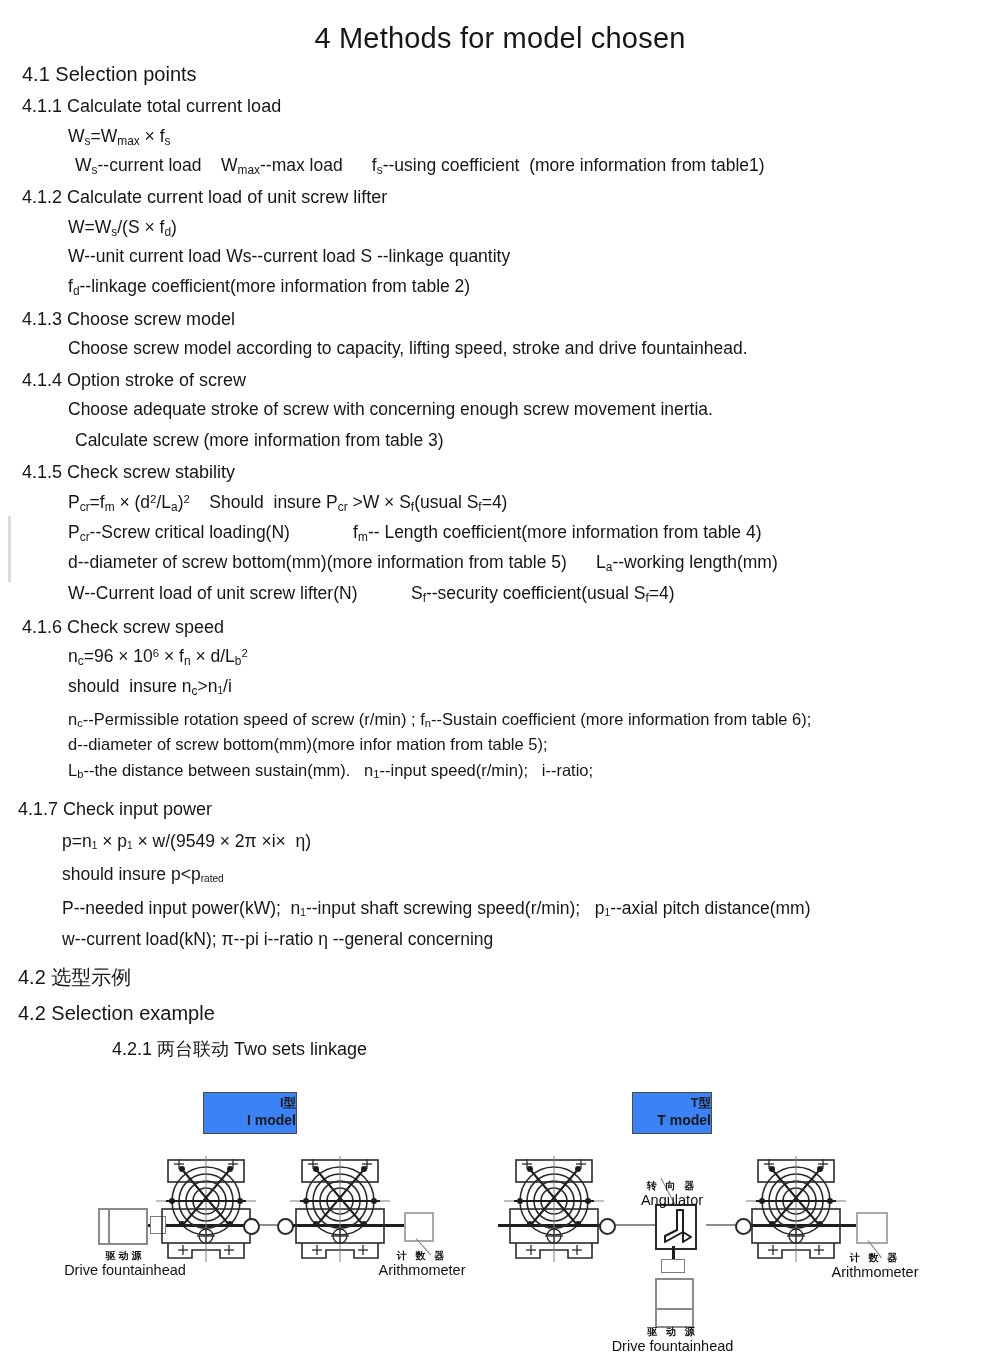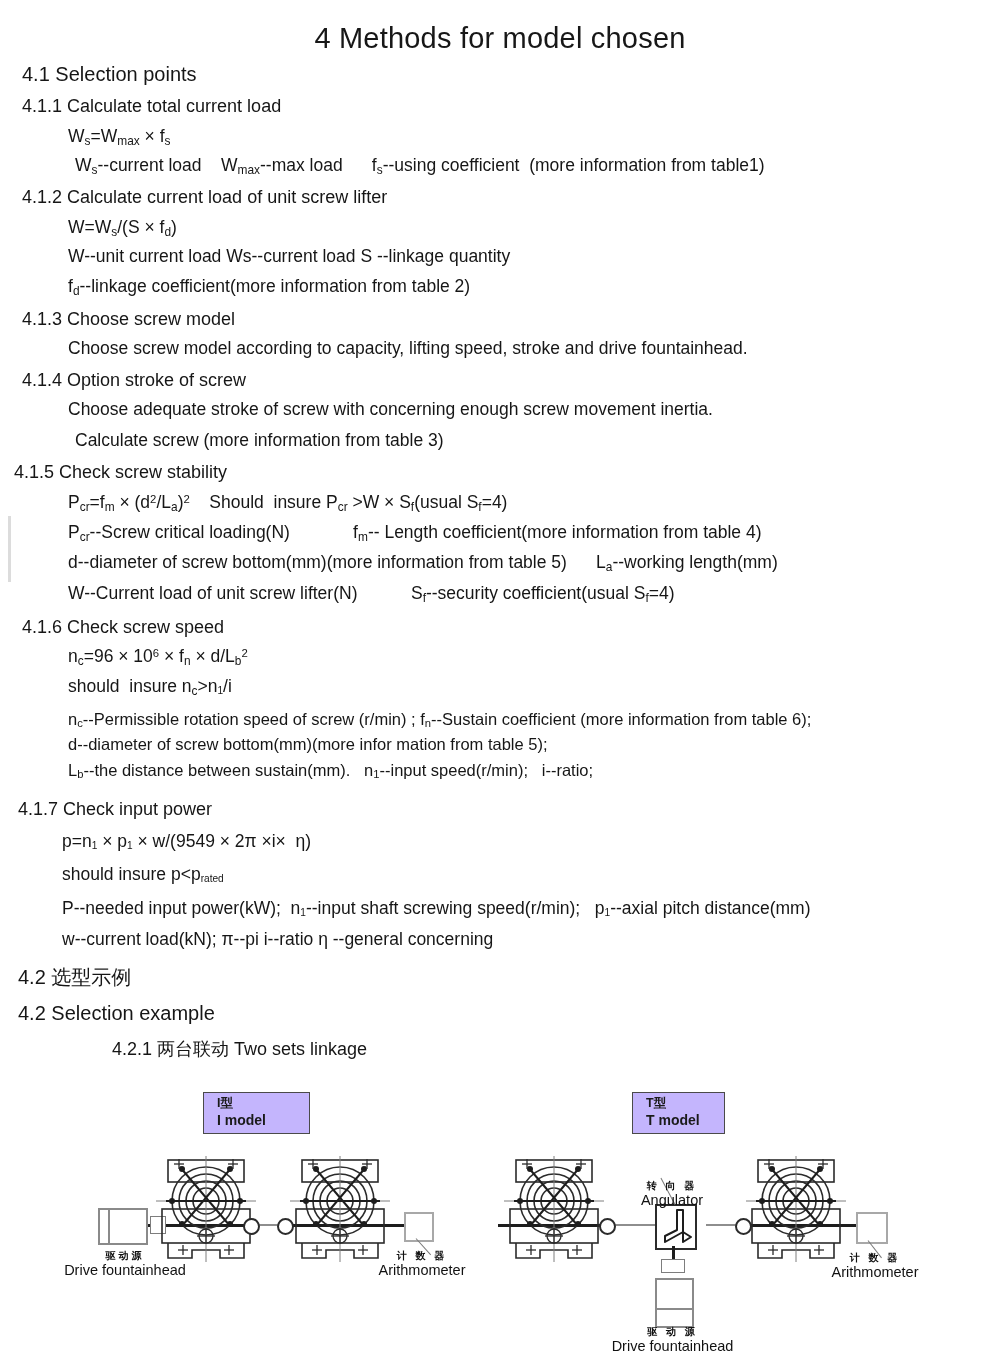--- a/index.html
+++ b/index.html
@@ -63,25 +63,25 @@
   sub { font-size: 0.68em; vertical-align: -0.22em; }
   sup { font-size: 0.65em; vertical-align: 0.45em; }
   .tiny-sub { font-size: 0.58em; vertical-align: -0.2em; }
 
   
   .diagram { position: absolute; left: 0; top: 1080px; width: 1000px; height: 284px; }
 
   .model-box {
     position: absolute;
     border: 1.5px solid #4a4a4a;
-    background: #c4b5fd;
-    text-align: left;
+    background: #3b82f6;
+    text-align: right;
     font-size: 13px;
     line-height: 1.25;
-    padding: 3px 0 4px 13px;
+    padding: 3px 0 4px 0;
     font-weight: 700;
     color: #1a1a1a;
   }
   .model-box .cnlab { font-size: 12.5px; }
   .model-box .enlab { font-size: 14px; font-weight: 600; }
 
   .dlabel {
     position: absolute;
     text-align: center;
     line-height: 1.2;
@@ -164,21 +164,21 @@
     <div class="line" style="left:68px; top:248px;">W--unit current load   Ws--current load   S --linkage quantity</div>
     <div class="line" style="left:68px; top:278px;text-align:center;">f<sub>d</sub>--linkage coefficient(more information from table 2)</div>
 
     <div class="line h3" style="left:22px; top:310px;">4.1.3  Choose screw model</div>
     <div class="line" style="left:68px; top:340px;">Choose screw model according to capacity, lifting speed, stroke and drive fountainhead.</div>
 
     <div class="line h3" style="left:22px; top:371px;">4.1.4  Option stroke of screw</div>
     <div class="line" style="left:68px; top:401px;">Choose adequate stroke of screw with concerning enough screw movement inertia.</div>
     <div class="line" style="left:75px; top:432px;">Calculate screw (more information from table 3)</div>
 
-    <div class="line h3" style="left:14px; top:463px;">4.1.5 Check screw stability</div>
+    <div class="line h3" style="left:22px; top:463px;">4.1.5 Check screw stability</div>
     <div class="line" style="left:68px; top:494px;">P<sub>cr</sub>=f<sub>m</sub> × (d<sup>2</sup>/L<sub>a</sub>)<sup>2</sup>&nbsp;&nbsp;&nbsp; Should&nbsp; insure P<sub>cr</sub> &gt;W × S<sub>f</sub>(usual S<sub>f</sub>=4)</div>
     <div class="line" style="left:68px; top:524px;">P<sub>cr</sub>--Screw critical loading(N)&nbsp;&nbsp;&nbsp;&nbsp;&nbsp;&nbsp;&nbsp;&nbsp;&nbsp;&nbsp;&nbsp;&nbsp; f<sub>m</sub>-- Length coefficient(more information from table 4)</div>
     <div class="line" style="left:68px; top:554px;">d--diameter of screw bottom(mm)(more information from table 5)&nbsp;&nbsp;&nbsp;&nbsp;&nbsp; L<sub>a</sub>--working length(mm)</div>
     <div class="line" style="left:68px; top:585px;">W--Current load of unit screw lifter(N)&nbsp;&nbsp;&nbsp;&nbsp;&nbsp;&nbsp;&nbsp;&nbsp;&nbsp;&nbsp; S<sub>f</sub>--security coefficient(usual S<sub>f</sub>=4)</div>
 
     <div class="line h3" style="left:22px; top:618px;">4.1.6 Check screw  speed</div>
     <div class="line" style="left:68px; top:648px;">n<sub>c</sub>=96 × 10<sup>6</sup> × f<sub>n</sub> × d/L<sub>b</sub><sup>2</sup></div>
     <div class="line" style="left:68px; top:678px;">should&nbsp; insure n<sub>c</sub>&gt;n<span class="tiny-sub">1</span>/i</div>
     <div class="line small" style="left:68px; top:711px;">n<sub>c</sub>--Permissible rotation speed of screw (r/min) ; f<sub>n</sub>--Sustain coefficient (more information from table 6);</div>
     <div class="line small" style="left:68px; top:736px;">d--diameter of screw bottom(mm)(more infor mation from table 5);</div>

